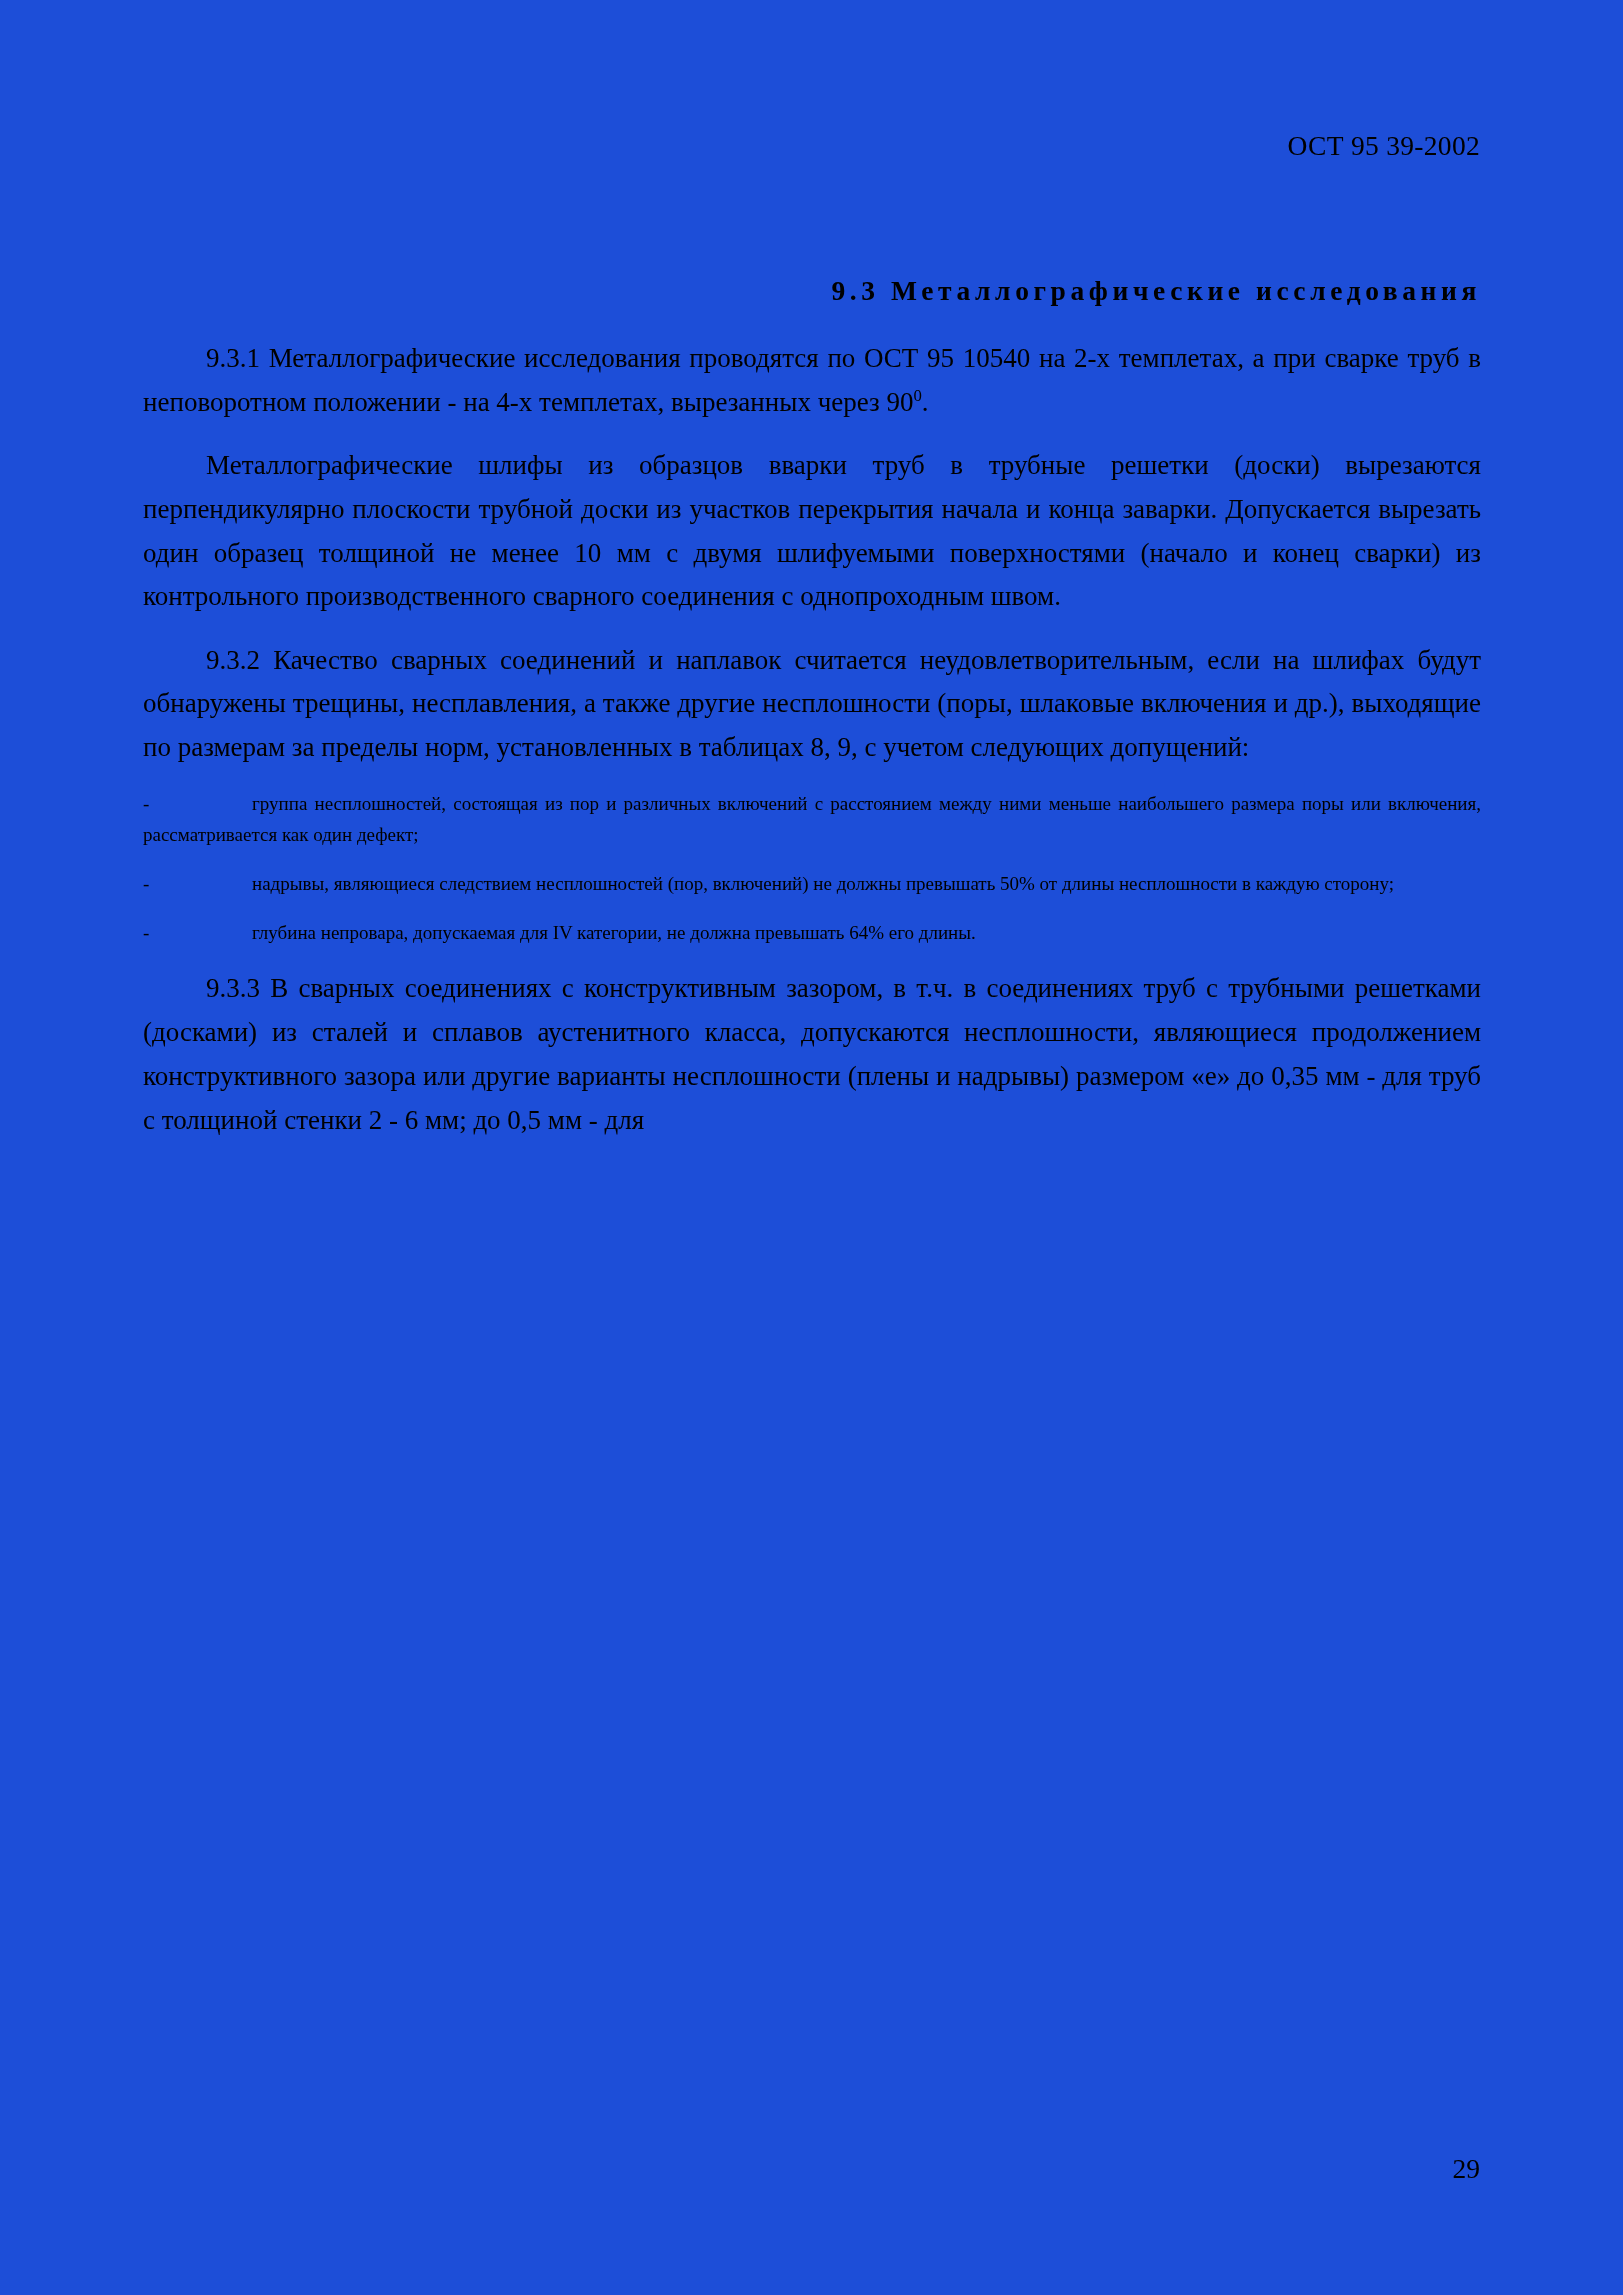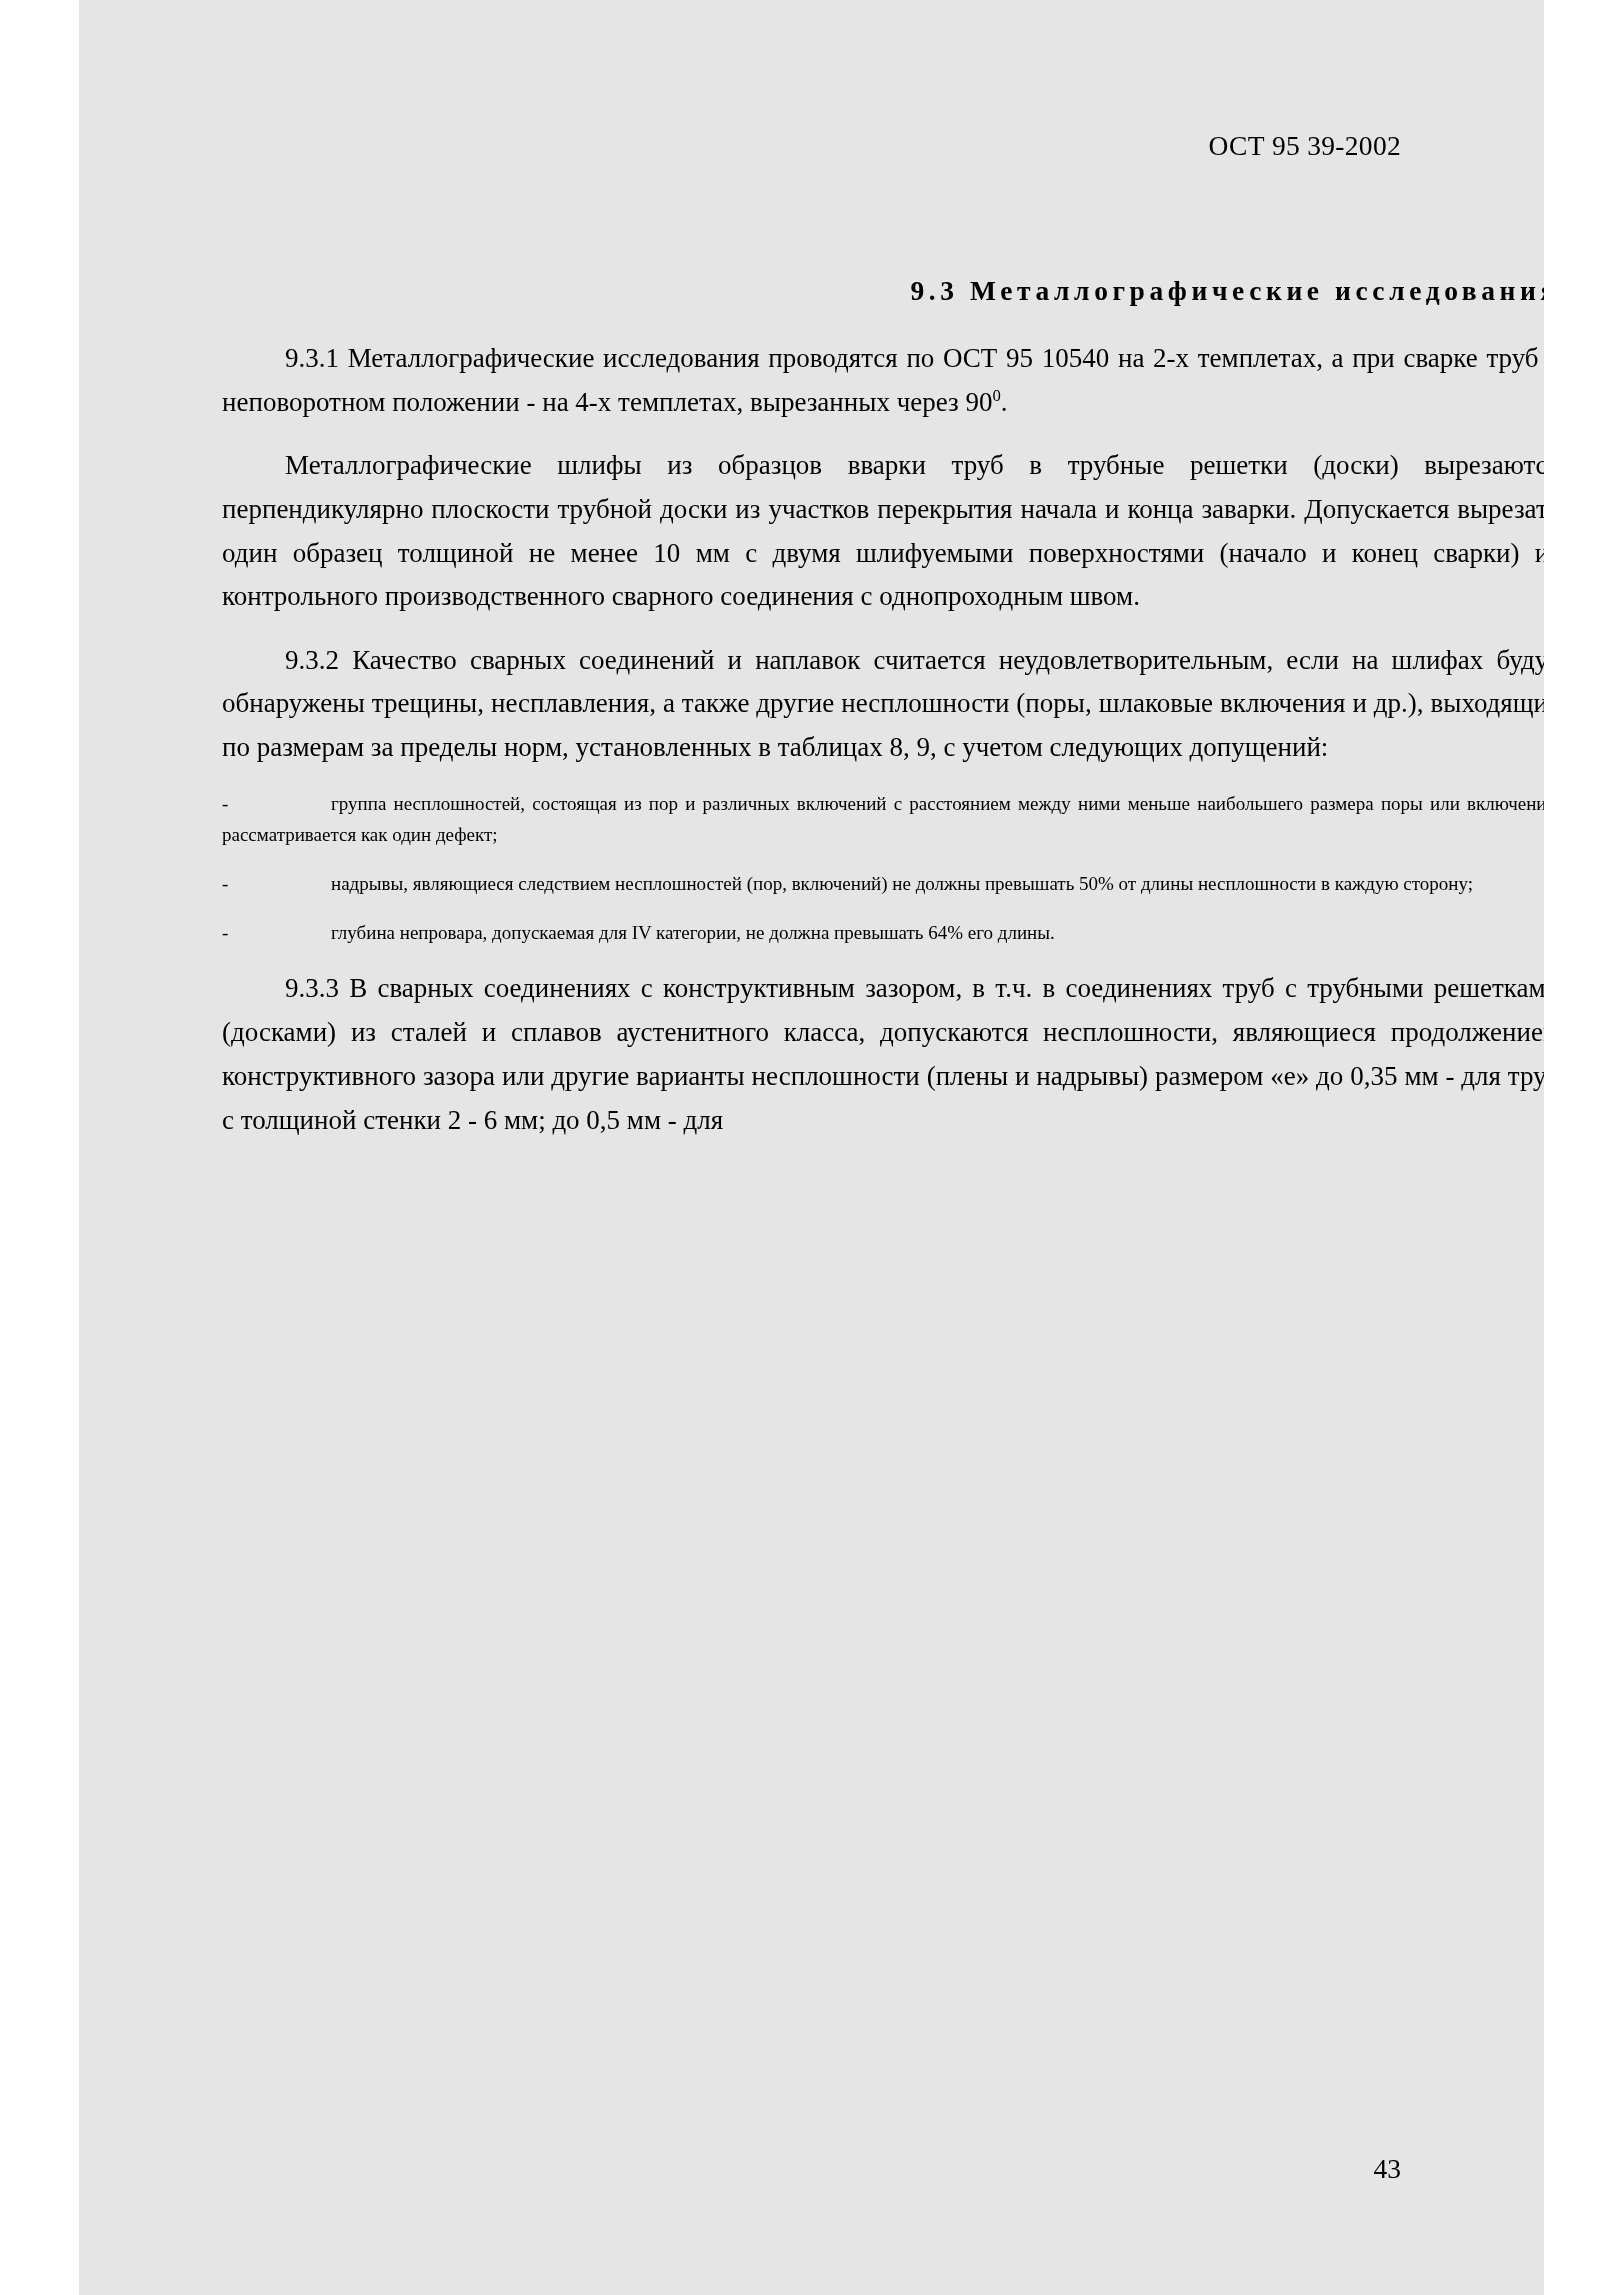--- a/index.html
+++ b/index.html
@@ -6,24 +6,24 @@
     margin: 0;
     padding: 0;
     background: #ffffff;
   }
   body {
     font-family: "Liberation Serif", serif;
     color: #000000;
   }
   .page {
     position: relative;
-    width: 1465px;
+    width: 1623px;
     height: 2295px;
     margin: 0 auto;
-    background: #e5e5e5;
+    background: #1d4ed8;
     box-sizing: border-box;
     overflow: hidden;
   }
   .header {
     position: absolute;
     top: 130px;
     right: 143px;
     font-size: 27.5px;
     letter-spacing: 0.3px;
     white-space: nowrap;
@@ -98,16 +98,16 @@
     <p class="dash"><span class="dash-marker">-</span><span class="dash-lead"></span><span>группа несплошностей, состоящая из пор и различных включений с расстоянием между ними меньше наибольшего размера поры или включения, рассматривается как один дефект;</span></p>
 
     <p class="dash"><span class="dash-marker">-</span><span class="dash-lead"></span><span>надрывы, являющиеся следствием несплошностей (пор, включений) не должны превышать 50% от длины несплошности в каждую сторону;</span></p>
 
     <p class="dash"><span class="dash-marker">-</span><span class="dash-lead"></span><span>глубина непровара, допускаемая для IV категории, не должна превышать 64% его длины.</span></p>
 
     <p class="para">9.3.3  В сварных соединениях с конструктивным  зазором, в т.ч. в соединениях труб с трубными решетками (досками) из сталей и сплавов аустенитного класса, допускаются несплошности, являющиеся продолжением конструктивного  зазора  или другие варианты   несплошности (плены и надрывы) размером «е» до 0,35 мм - для труб с толщиной стенки 2 - 6 мм; до 0,5 мм - для</p>
 
   </div>
 
-  <div class="page-number">43</div>
+  <div class="page-number">29</div>
 
 </div>
 
 
 </body></html>

